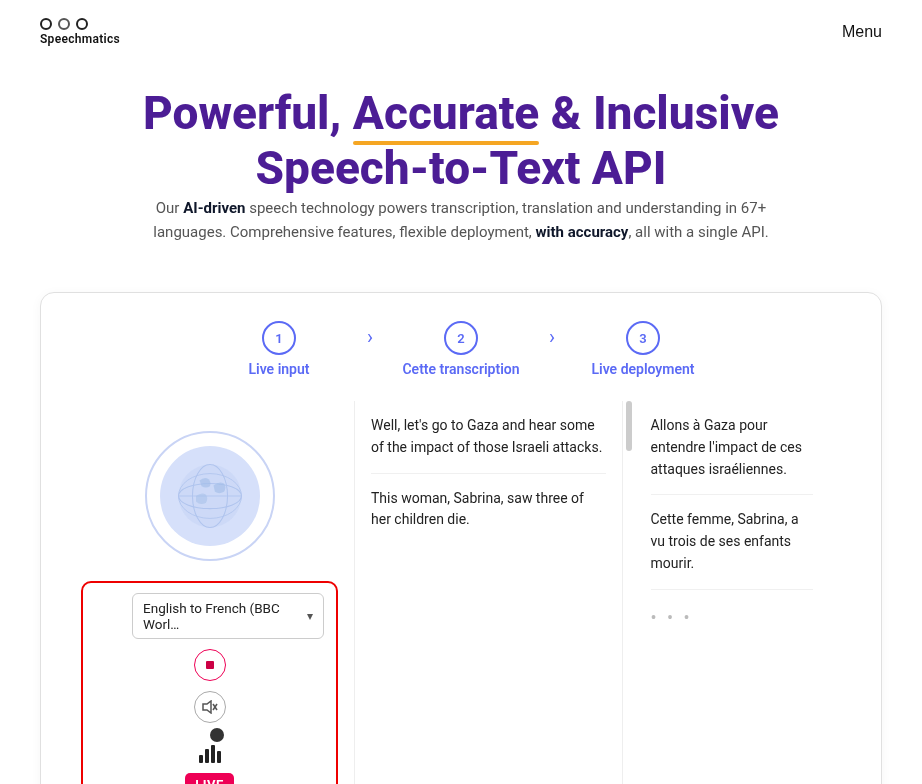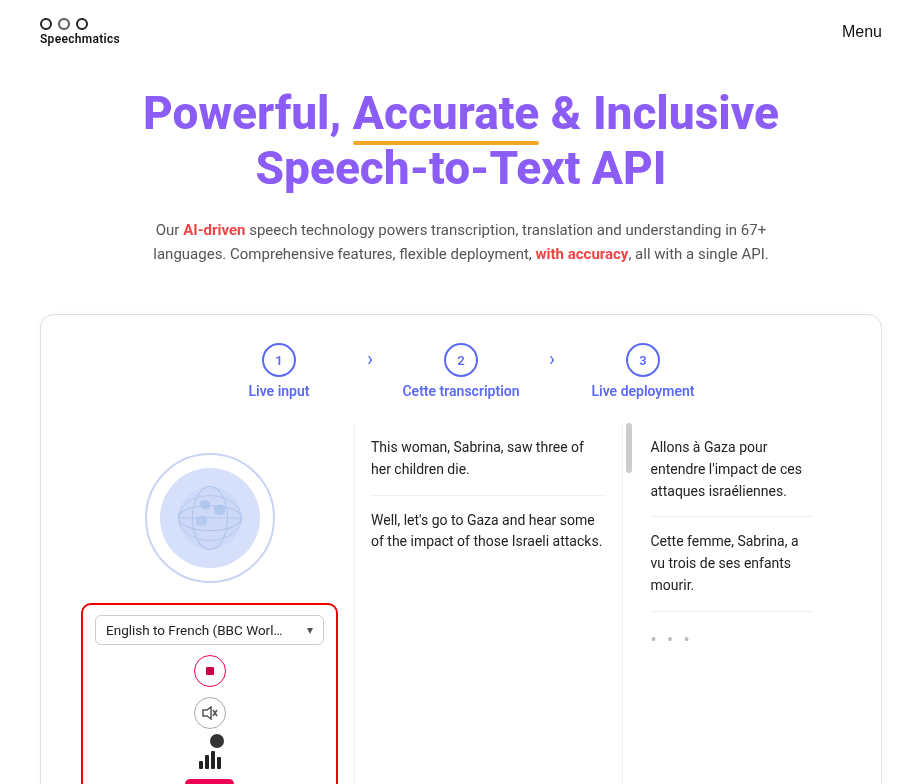--- a/index.html
+++ b/index.html
@@ -52,22 +52,21 @@
 
     
     .hero {
       text-align: center;
       padding: 30px 60px 20px;
     }
     .hero h1 {
       font-size: 46px;
       font-weight: 800;
       line-height: 1.2;
-      color: #8b5cf6;
-      margin-bottom: 22px;
+      color: #4c1d95;
     }
     .hero h1 .underlined {
       position: relative;
       display: inline-block;
     }
     .hero h1 .underlined::after {
       content: '';
       position: absolute;
       left: 0;
       bottom: -4px;
@@ -76,21 +75,21 @@
       background: #f5a623;
       border-radius: 2px;
     }
     .hero-subtitle {
       font-size: 15px;
       color: #555;
       line-height: 1.6;
       max-width: 680px;
       margin: 0 auto;
     }
-    .hero-subtitle .bold { font-weight: 700; color: #ef4444; }
+    .hero-subtitle .bold { font-weight: 700; color: #0f172a; }
 
     
     .demo-card {
       margin: 28px 40px 0;
       border: 1px solid #e0e0e0;
       border-radius: 14px;
       background: #fff;
       padding: 28px 24px 24px;
       box-shadow: 0 2px 12px rgba(0,0,0,0.04);
     }
@@ -197,20 +196,21 @@
       display: flex;
       align-items: center;
       justify-content: space-between;
       border: 1px solid #ccc;
       border-radius: 6px;
       padding: 6px 10px;
       margin-bottom: 10px;
       cursor: pointer;
       font-size: 13.5px;
       color: #222;
+      margin-left: 37px;
     }
     .lang-selector .chevron {
       font-size: 12px;
       color: #555;
     }
     .playback-row {
       display: flex;
       align-items: center;
       gap: 10px;
       flex-direction: column;
@@ -439,24 +439,24 @@
             <div class="bar" style="height:18px;"></div>
             <div class="bar" style="height:12px;"></div>
           </div>
           <span class="live-badge">LIVE</span>
         </div>
       </div>
     </div>
 
     <div class="transcription-panel">
       <div class="transcript-item">
+        <span>Well, let's go to Gaza and hear some of the impact of those Israeli attacks.</span>
+      </div>
+      <div class="transcript-item">
         <span>This woman, Sabrina, saw three of her children die.</span>
-      </div>
-      <div class="transcript-item">
-        <span>Well, let's go to Gaza and hear some of the impact of those Israeli attacks.</span>
       </div>
     </div>
 
     <div style="display:flex; flex:1; position:relative;">
 
       <div class="scrollbar-area">
         <div class="scrollbar-thumb"></div>
       </div>
       <div class="translation-panel">
         <div class="transcript-item">

